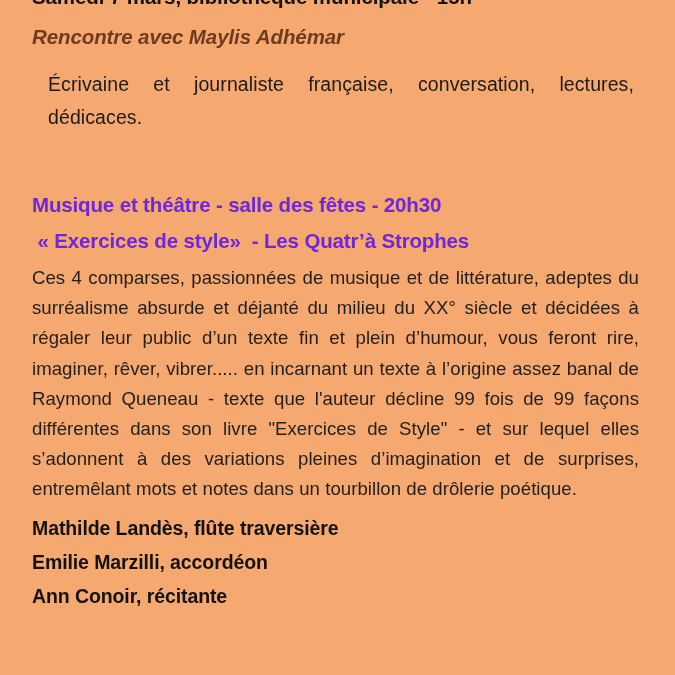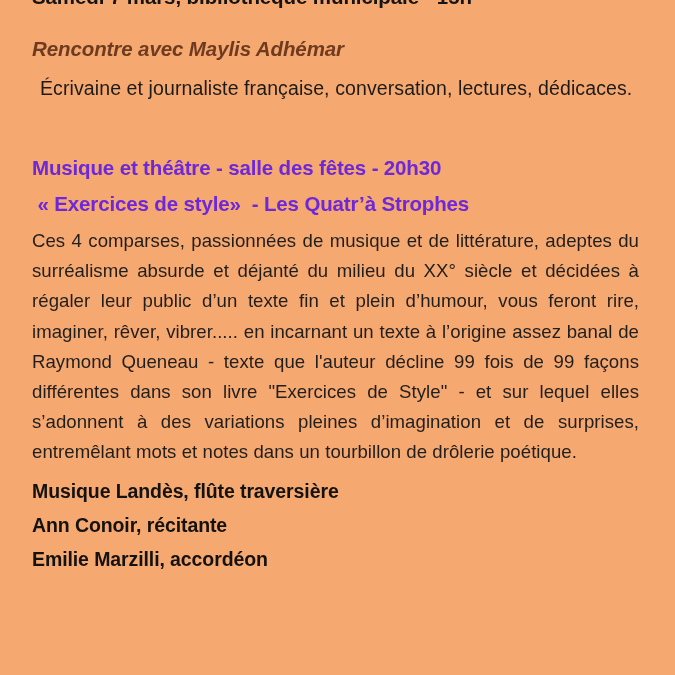--- a/index.html
+++ b/index.html
@@ -44,30 +44,30 @@
     left: 32px;
     width: 618px;
   }
   .subtitle-italic {
     font-size: 20.5px;
     font-weight: bold;
     font-style: italic;
     color: #6f3b20;
     line-height: 30px;
     letter-spacing: -0.1px;
-    margin: 12px 0 4px 0;
+    margin: 0 0 4px 0;
   }
   .intro {
     font-size: 19.5px;
     font-weight: 400;
     color: #1d1b19;
     line-height: 33px;
     text-align: justify;
     text-justify: inter-word;
-    margin: 8px;
+    margin: 16px;
     letter-spacing: 0.1px;
   }
   .spacer-block {
     height: 40px;
   }
   .heading-bold {
     font-size: 20.5px;
     font-weight: bold;
     color: #6d28d9;
     line-height: 29px;
@@ -118,19 +118,19 @@
 
     <div class="spacer-block"></div>
 
     <div class="heading-bold">Musique et théâtre - salle des fêtes - 20h30</div>
 
     <div class="heading-bold second"> « Exercices de style»  - Les Quatr’à Strophes</div>
 
     <p class="body-par">Ces 4 comparses, passionnées de musique et de littérature, adeptes du surréalisme absurde et déjanté du milieu du XX° siècle et décidées à régaler leur public d’un texte fin et plein d’humour, vous feront rire, imaginer, rêver, vibrer..... en incarnant un texte à l’origine assez banal de Raymond Queneau - texte que l'auteur décline 99 fois de 99 façons différentes dans son livre "Exercices de Style" - et  sur lequel elles s’adonnent à des variations pleines d’imagination et de surprises, entremêlant mots et notes dans un tourbillon de drôlerie poétique.</p>
 
     <div class="credits">
-      <div class="credit-line">Musique Landès, flûte traversière</div>
+      <div class="credit-line">Mathilde Landès, flûte traversière</div>
+      <div class="credit-line">Emilie Marzilli, accordéon</div>
       <div class="credit-line">Ann Conoir, récitante</div>
-      <div class="credit-line">Emilie Marzilli, accordéon</div>
     </div>
 
   </div>
 </div>
 
 </body></html>

